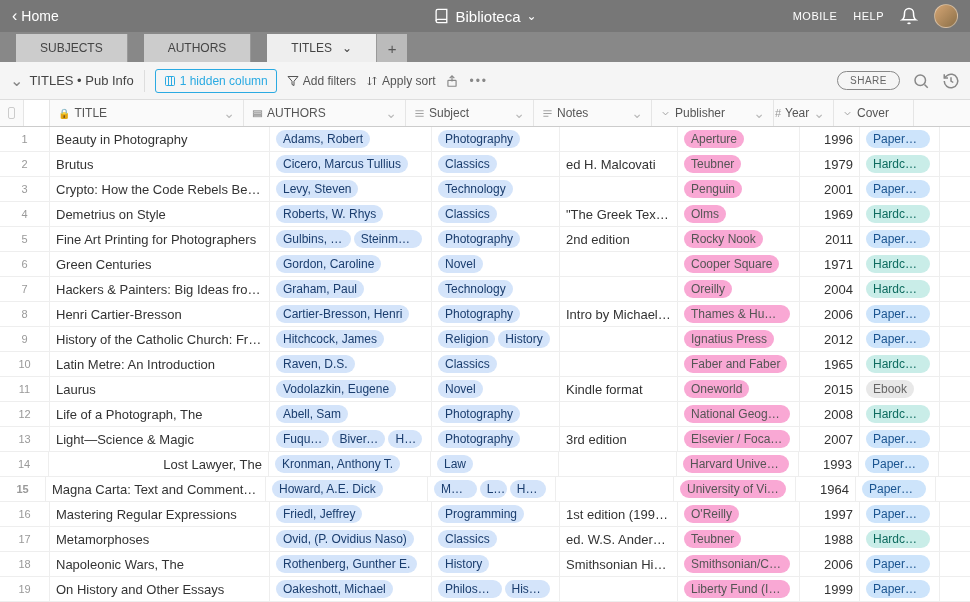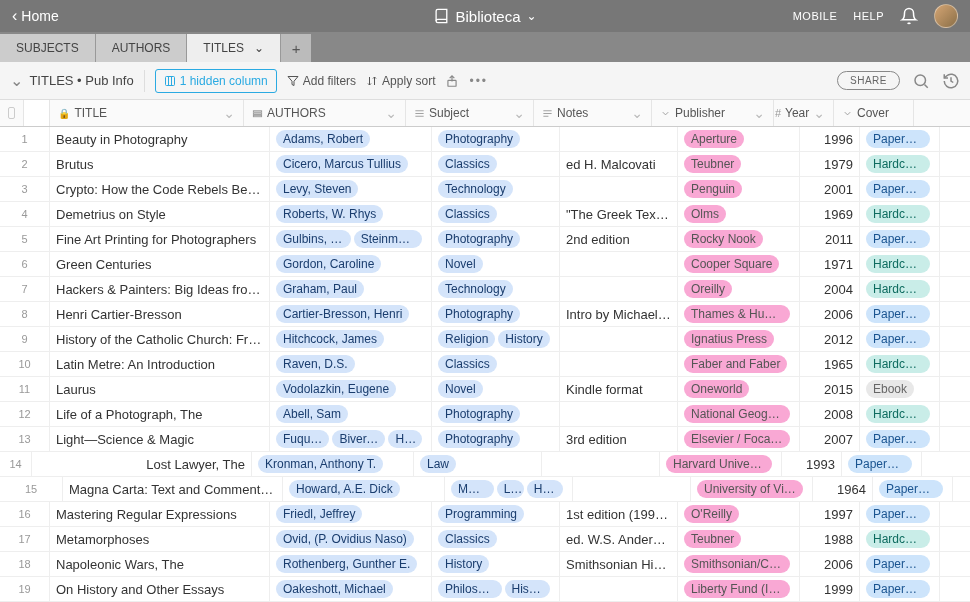--- a/index.html
+++ b/index.html
@@ -7,21 +7,21 @@
 .topbar { height: 32px; background: #777; color: #fff; display: flex; align-items: center; padding: 0 12px; }
 .home-link { display: flex; align-items: center; gap: 4px; cursor: pointer; font-size: 14px; }
 .home-chevron { font-size: 16px; line-height: 1; }
 .title-center { position: absolute; left: 50%; transform: translateX(-50%); display: flex; align-items: center; gap: 6px; font-size: 15px; }
 .topbar-right { margin-left: auto; display: flex; align-items: center; gap: 16px; }
 .topbar-right .link { font-size: 11px; letter-spacing: 0.5px; cursor: pointer; }
 .bell-icon, .avatar { cursor: pointer; }
 .avatar { width: 24px; height: 24px; border-radius: 50%; background: linear-gradient(135deg,#d4a574,#8b6f47); border:1px solid rgba(255,255,255,0.4); }
 
 .tabbar { height: 30px; background: #888; display: flex; align-items: flex-end; }
-.tab { height: 28px; padding: 0 16px; display: flex; align-items: center; gap: 6px; font-size: 12px; color: #444; background: #ccc; border-right: 1px solid #999; cursor: pointer; }
+.tab { height: 28px; padding: 0 24px; display: flex; align-items: center; gap: 6px; font-size: 12px; color: #444; background: #ccc; border-right: 1px solid #999; cursor: pointer; margin-left: 16px; }
 .tab.active { background: #eee; font-weight: 500; }
 .tab-add { width: 30px; height: 28px; background: #bbb; display: flex; align-items: center; justify-content: center; cursor: pointer; color:#555; font-size:15px;}
 
 .toolbar { height: 38px; background: #f5f5f5; border-bottom: 1px solid #ddd; display: flex; align-items: center; padding: 0 10px; gap: 10px; }
 .view-menu { display: flex; align-items: center; gap: 6px; cursor: pointer; font-size: 13px; color:#444;}
 .view-chevron { font-size: 16px; color:#888; }
 .view-divider { width:1px; height: 22px; background:#ddd; }
 .hidden-cols { border: 1px solid #2aaae2; color: #2aaae2; border-radius: 3px; padding: 4px 8px; font-size: 12px; display:flex; align-items:center; gap:4px; cursor:pointer;}
 .tool-btn { display:flex; align-items:center; gap:4px; color:#555; font-size:12px; cursor:pointer;}
 .toolbar-right { margin-left:auto; display:flex; align-items:center; gap:12px;text-align:center;}
@@ -509,21 +509,21 @@
         </div>
         <div class="cell col-publisher">
           <span class="pill publisher">Elsevier / Focal Press</span>
         </div>
         <div class="cell col-year">2007</div>
         <div class="cell col-cover">
           <span class="pill cover-paperback">Paperback</span>
         </div>
       </div>
       <div class="grid-row">
-        <div class="cell col-num" style="width: 32px;">14</div>
+        <div class="cell col-num" style="width: 49px;">14</div>
         <div class="cell col-title" style="width: 220px; justify-content: flex-end;">
           <span>Lost Lawyer, The</span>
         </div>
         <div class="cell col-authors">
           <span class="pill author">Kronman, Anthony T.</span>
         </div>
         <div class="cell col-subject">
           <span class="pill subject">Law</span>
         </div>
         <div class="cell col-notes">
@@ -531,21 +531,21 @@
         </div>
         <div class="cell col-publisher">
           <span class="pill publisher">Harvard University …</span>
         </div>
         <div class="cell col-year">1993</div>
         <div class="cell col-cover">
           <span class="pill cover-paperback">Paperback</span>
         </div>
       </div>
       <div class="grid-row">
-        <div class="cell col-num" style="width: 63px;">15</div>
+        <div class="cell col-num" style="width: 46px; font-weight: bold;">15</div>
         <div class="cell col-title" style="width: 220px;">
           <span>Magna Carta: Text and Commentary</span>
         </div>
         <div class="cell col-authors">
           <span class="pill author">Howard, A.E. Dick</span>
         </div>
         <div class="cell col-subject">
           <span class="pill subject">Medieval</span>
           <span class="pill subject">Law</span>
           <span class="pill subject">History</span>

